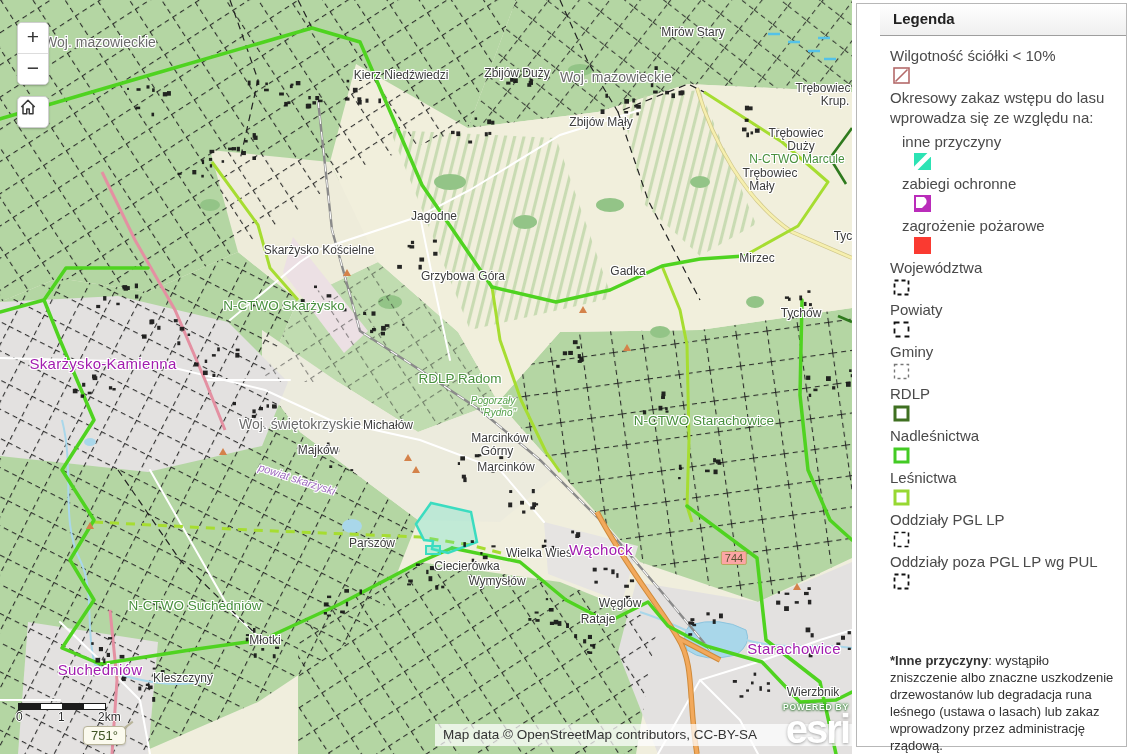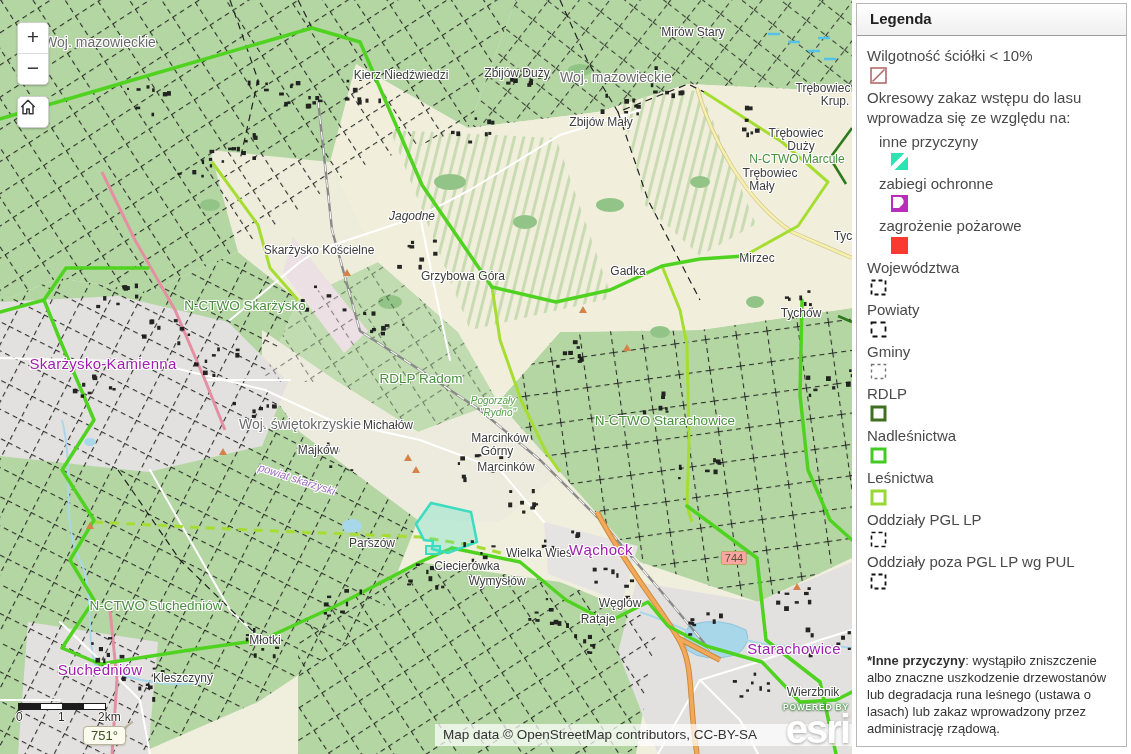--- a/index.html
+++ b/index.html
@@ -10,21 +10,21 @@
   .map{position:absolute;left:0;top:0;width:852px;height:754px;overflow:hidden;
        background:#f0eedd;border-bottom:1px solid #c9c9c9;}
   .map svg{position:absolute;left:0;top:0;}
   .labels{position:absolute;left:0;top:0;width:100%;height:100%;pointer-events:none;}
   .mlabel{position:absolute;transform:translate(-50%,-50%);white-space:nowrap;color:#3c3c3c;
     text-shadow:-1px 0 0 #fff,1px 0 0 #fff,0 -1px 0 #fff,0 1px 0 #fff,
                 -1px -1px 0 #fff,1px 1px 0 #fff,1px -1px 0 #fff,-1px 1px 0 #fff;}
   .place{font-size:12px;}
   .city{font-size:15px;color:#a21caf;letter-spacing:.3px;}
   .admin{font-size:14px;color:#6b6b6b;}
-  .forest-lg{font-size:13.5px;color:#48903d;}
+  .forest-lg{font-size:13.5px;color:#48903d;margin-left:39px;}
   .forest{font-size:12px;color:#48903d;}
   .reserve{font-size:10px;font-style:italic;color:#55a04a;}
   .powiat{font-size:11px;font-style:italic;color:#a06cc0;}
   .shield{font-size:11px;background:#fca5a5;border:1px solid #b9a95f;border-radius:2px;
           padding:0 3px;color:#5a5230;text-shadow:none;}
 
   
   .zoomgrp{position:absolute;left:17px;top:22px;width:30px;background:#fff;border:1px solid #cfcfcf;
      border-radius:5px;box-shadow:0 1px 2px rgba(0,0,0,.25);overflow:hidden;}
   .zbtn{width:30px;height:30px;line-height:28px;text-align:center;font-size:21px;color:#333;
@@ -53,21 +53,21 @@
      background:rgba(255,255,255,.72);font-size:13.5px;color:#333;padding-left:8px;
      box-sizing:border-box;white-space:nowrap;overflow:hidden;}
   .esri{position:absolute;right:3px;top:702px;width:92px;text-align:right;pointer-events:none;}
   .poweredby{font-size:8.5px;font-weight:bold;letter-spacing:.8px;color:#fff;
      text-shadow:0 0 2px #2e8f2e,0 0 3px #2e8f2e,0 1px 2px rgba(0,0,0,.4);}
   .esriword{font-size:40px;font-weight:bold;letter-spacing:-2px;line-height:.85;color:#fff;
      text-shadow:0 1px 3px rgba(0,0,0,.35);}
 
   
   .panel{position:absolute;left:856px;top:3px;width:271px;height:744px;background:#fff;
-     border:1px solid #b7b7b7;box-sizing:border-box;}
+     border:1px solid #b7b7b7;box-sizing:border-box;padding-left:23px;}
   .panel-h{height:31px;line-height:30px;padding-left:13px;font-size:15px;font-weight:bold;
      color:#222;border-bottom:1px solid #9e9e9e;background:linear-gradient(#ffffff,#efefef);}
   .panel-c{padding:10px 10px 0 10px;font-size:15px;color:#4a4a4a;}
   .lg-row{margin-bottom:4px;}
   .lg-label{line-height:20px;}
   .lg-label.indent{padding-left:12px;}
   .lg-sw{margin:1px 0 0 3px;width:17px;height:17px;}
   .lg-sw.indent{margin-left:24px;}
   .lg-foot{margin-top:62px;font-size:13px;line-height:17px;color:#333;}
 </style>
@@ -547,21 +547,21 @@
       <div class="mlabel place" style="left: 517px; top: 73px;">Zbijów Duży</div>
       <div class="mlabel admin" style="left: 616px; top: 77px;">Woj. mazowieckie</div>
       <div class="mlabel place" style="left: 601px; top: 122px;">Zbijów Mały</div>
       <div class="mlabel place" style="left: 823px; top: 88px;">Trębowiec</div>
       <div class="mlabel place" style="left: 835px; top: 101px;">Krup.</div>
       <div class="mlabel place" style="left: 796px; top: 133px;">Trębowiec</div>
       <div class="mlabel place" style="left: 801px; top: 146px;">Duży</div>
       <div class="mlabel forest" style="left: 797px; top: 159px;">N-CTWO Marcule</div>
       <div class="mlabel place" style="left: 770px; top: 173px;">Trębowiec</div>
       <div class="mlabel place" style="left: 762px; top: 186px;">Mały</div>
-      <div class="mlabel place" style="left: 412px; top: 216px; font-style: italic;">Jagodne</div>
+      <div class="mlabel place" style="left: 434px; top: 216px;">Jagodne</div>
       <div class="mlabel place" style="left: 843px; top: 236px;">Tyc</div>
       <div class="mlabel place" style="left: 319px; top: 250px;">Skarżysko Kościelne</div>
       <div class="mlabel place" style="left: 737px; top: 258px; padding-left: 40px;">Mirzec</div>
       <div class="mlabel place" style="left: 628px; top: 271px;">Gadka</div>
       <div class="mlabel place" style="left: 463px; top: 276px;">Grzybowa Góra</div>
       <div class="mlabel forest-lg" style="left: 245px; top: 305px;">N-CTWO Skarżysko</div>
       <div class="mlabel place" style="left: 801px; top: 313px; text-align: right;">Tychów</div>
       <div class="mlabel city" style="left: 103px; top: 363px;">Skarżysko-Kamienna</div>
       <div class="mlabel forest-lg" style="left: 421px; top: 378px;">RDLP Radom</div>
       <div class="mlabel reserve" style="left: 493px; top: 400px;">Pogorzały</div>

